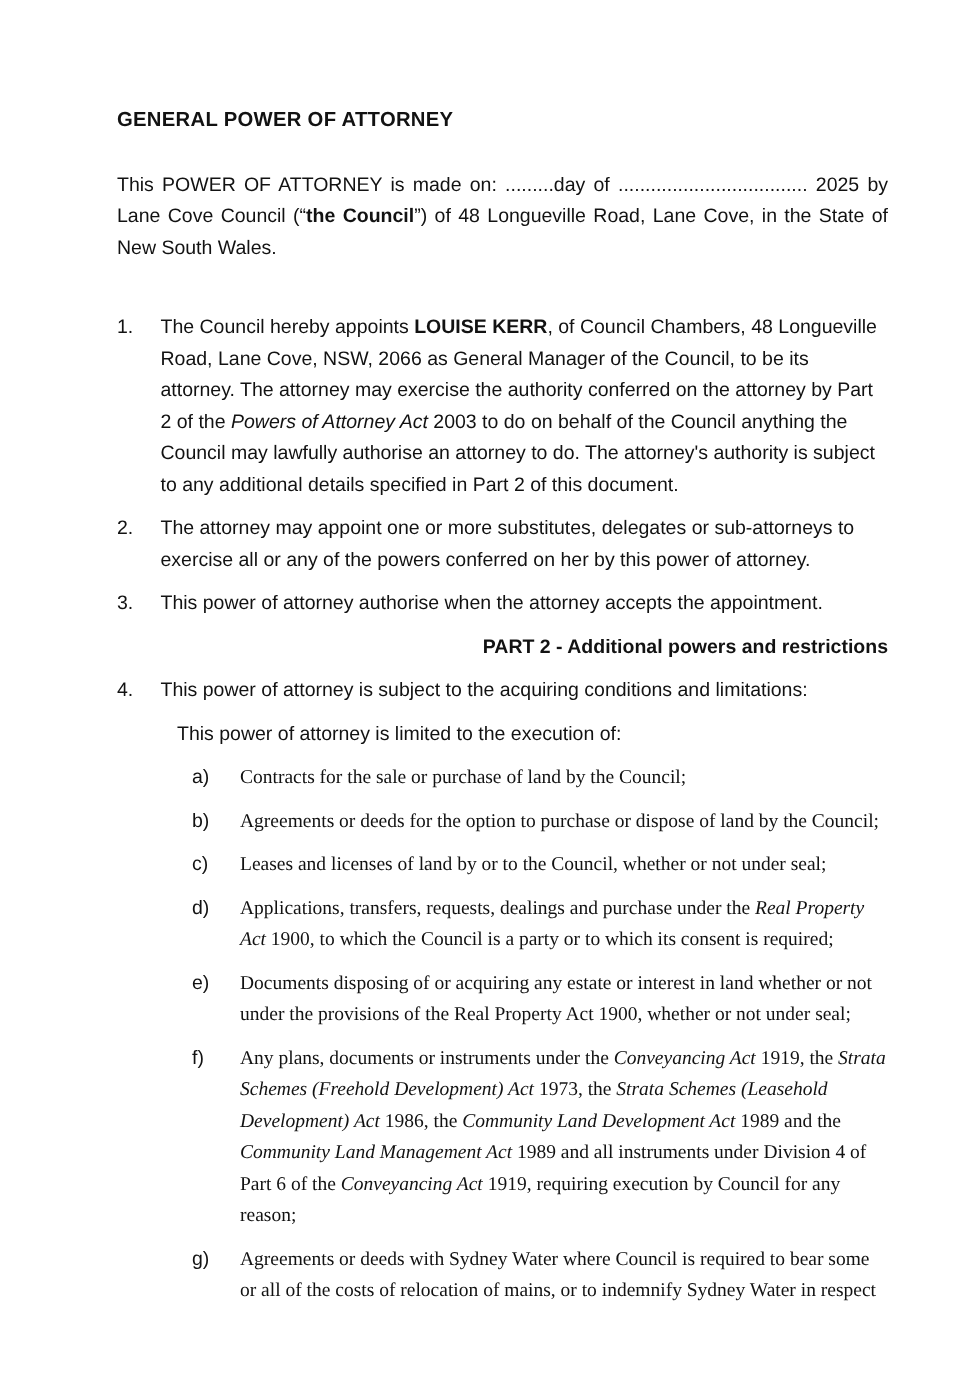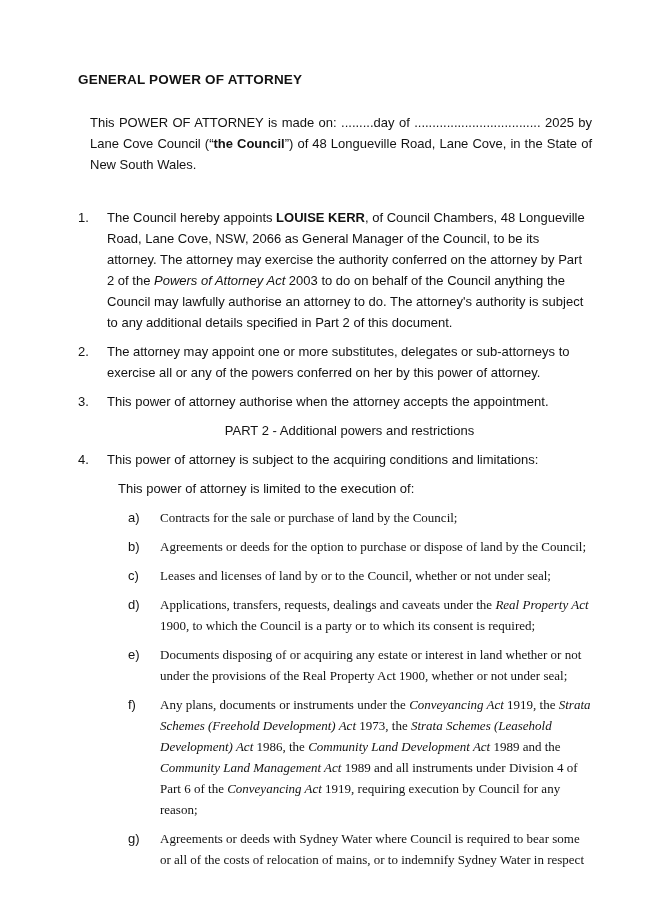--- a/index.html
+++ b/index.html
@@ -26,21 +26,21 @@
   }
   .doc-title {
     margin: 0 0 24px 0;
     font-size: 13.5px;
     font-weight: bold;
     text-align: left;
     line-height: 16px;
     letter-spacing: 0.2px;
   }
   .intro {
-    margin: 0 0 32px 12px;
+    margin: 0 0 32px 0;
     text-align: justify;
   }
   .item {
     display: flex;
     margin: 0 0 8px 0;
   }
   .item .marker {
     flex: 0 0 29px;
   }
   .item .body {
@@ -55,22 +55,22 @@
   }
   .letter-item .marker {
     flex: 0 0 32px;
   }
   .letter-item .body {
     flex: 1 1 auto;
     font-family: Liberation Serif, serif;
   }
   .part-heading {
     margin: 0 0 8px 29px;
-    font-weight: normal;
-    text-align: center;
+    font-weight: bold;
+    text-align: right;
   }
 </style>
 </head>
 <body>
 
 <div class="page">
 
   <h1 class="doc-title">GENERAL POWER OF ATTORNEY</h1>
 
   <p class="intro"><span>This POWER OF ATTORNEY is made on: .........day of ................................... 2025 by Lane Cove Council (“</span><span style="font-weight: bold;">the Council</span><span>”) of 48 Longueville Road, Lane Cove, in the State of New South Wales.</span></p>
@@ -109,21 +109,21 @@
     <div class="body"><span>Agreements or deeds for the option to purchase or dispose of land by the Council;</span></div>
   </div>
 
   <div class="letter-item">
     <span class="marker">c)</span>
     <div class="body"><span>Leases and licenses of land by or to the Council, whether or not under seal;</span></div>
   </div>
 
   <div class="letter-item">
     <span class="marker">d)</span>
-    <div class="body"><span>Applications, transfers, requests, dealings and caveats under the </span><span style="font-style: italic;">Real Property Act</span><span> 1900, to which the Council is a party or to which its consent is required;</span></div>
+    <div class="body"><span>Applications, transfers, requests, dealings and purchase under the </span><span style="font-style: italic;">Real Property Act</span><span> 1900, to which the Council is a party or to which its consent is required;</span></div>
   </div>
 
   <div class="letter-item">
     <span class="marker">e)</span>
     <div class="body"><span>Documents disposing of or acquiring any estate or interest in land whether or not under the provisions of the Real Property Act 1900, whether or not under seal;</span></div>
   </div>
 
   <div class="letter-item">
     <span class="marker">f)</span>
     <div class="body"><span>Any plans, documents or instruments under the </span><span style="font-style: italic;">Conveyancing Act</span><span> 1919, the </span><span style="font-style: italic;">Strata Schemes (Freehold Development) Act</span><span> 1973, the </span><span style="font-style: italic;">Strata Schemes (Leasehold Development) Act</span><span> 1986, the </span><span style="font-style: italic;">Community Land Development Act</span><span> 1989 and the </span><span style="font-style: italic;">Community Land Management Act</span><span> 1989 and all instruments under Division 4 of Part 6 of the </span><span style="font-style: italic;">Conveyancing Act</span><span> 1919, requiring execution by Council for any reason;</span></div>

